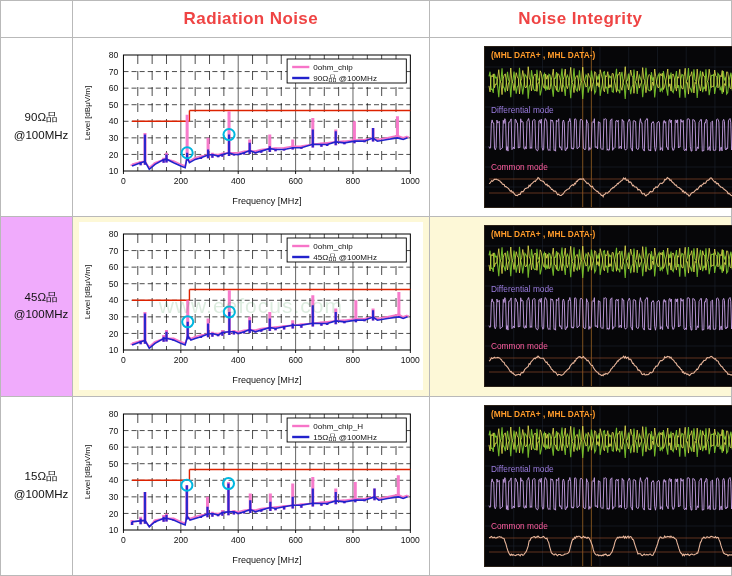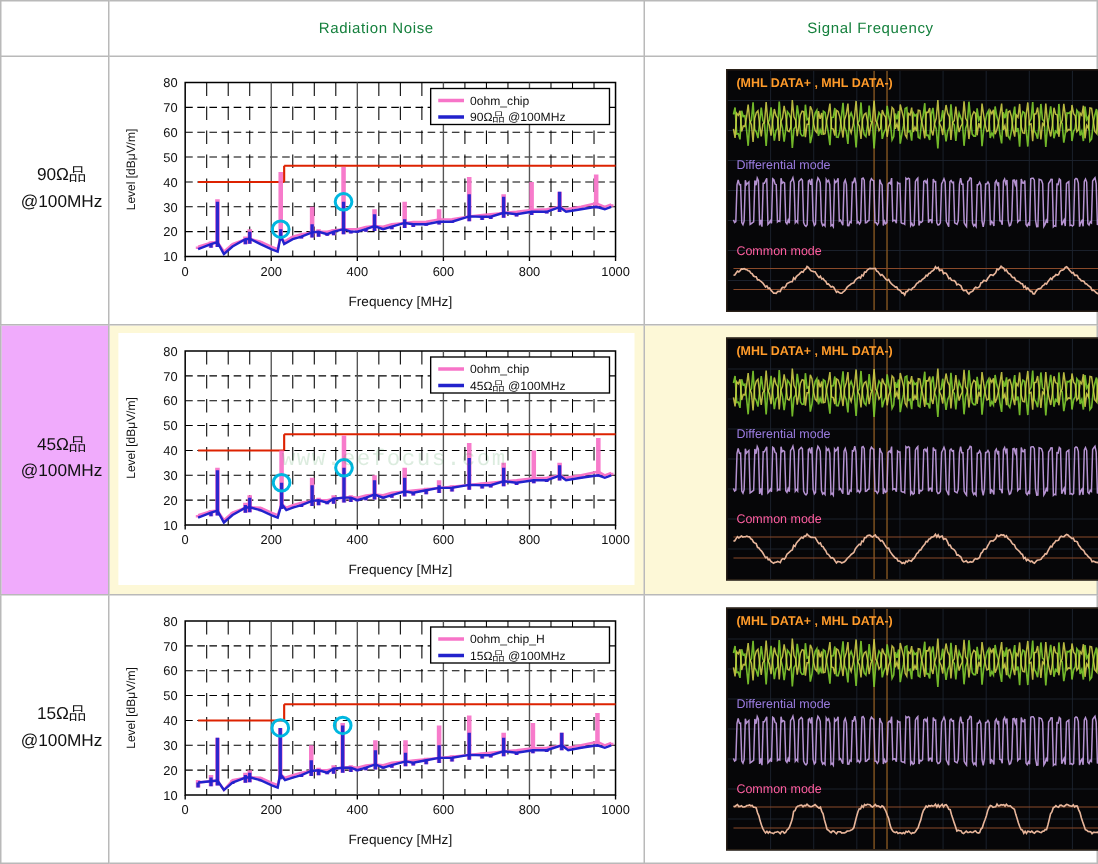--- a/index.html
+++ b/index.html
@@ -18,23 +18,23 @@
     padding:0;
     vertical-align:middle;
     background:#fff;
   }
   col.c-label{width:72px;}
   col.c-rad{width:356px;}
   col.c-sig{width:302px;}
 
   thead th{
     height:36px;
-    font-size:10px;
-    font-weight:normal;
-    color:#15803d;
+    font-size:17px;
+    font-weight:bold;
+    color:#ef4444;
     letter-spacing:.4px;
     background:#fcfcfc;
   }
   .hdr-blank{background:#fcfcfc;}
 
   td.rowlabel{
     text-align:center;
     padding-left:9px;
     font-size:11.5px;
     line-height:1.55;
@@ -68,41 +68,40 @@
     border:1px solid #2a2118;
     margin-left:47px;
   }
   .scope-svg{display:block;width:100%;height:100%;}
 
   .watermark{
     position:absolute;
     left:0;top:0;width:100%;height:100%;
     pointer-events:none;
     display:flex;align-items:center;justify-content:center;
-    font-size:15px;
+    font-size:21px;
     color:rgba(60,150,80,0.18);
     letter-spacing:1px;
-    font-family:Liberation Mono, monospace;
-    margin-left:12px;
+    font-family:Liberation Sans, sans-serif;
   }
 </style>
 </head>
 <body>
 
 <table class="matrix">
   <colgroup>
     <col class="c-label">
       <col class="c-rad">
       <col class="c-sig">
   </colgroup>
   <thead>
     <tr>
       <th class="hdr-blank"></th>
       <th>Radiation Noise</th>
-      <th>Signal Frequency</th>
+      <th>Noise Integrity</th>
     </tr>
   </thead>
   <tbody id="matrix-body">
       <tr>
         <td class="rowlabel">
           <div>90Ω品</div>
           <div>@100MHz</div>
         </td>
         <td class="cell-rad">
           <div class="chartbox">

